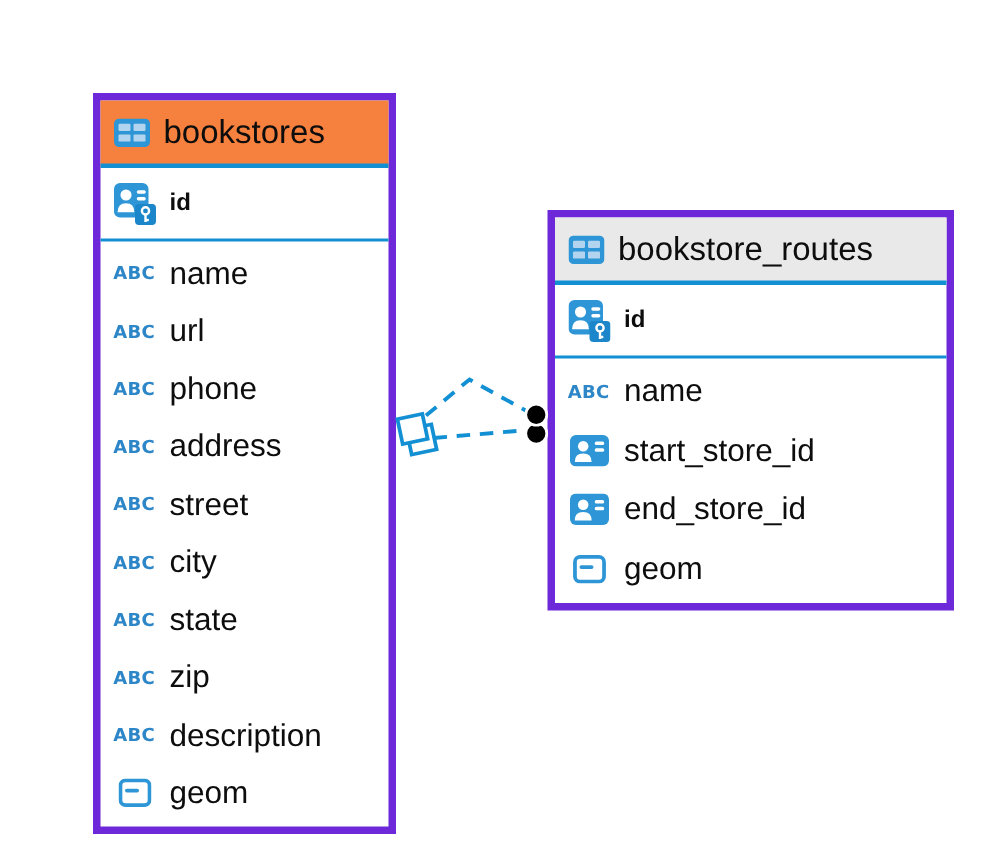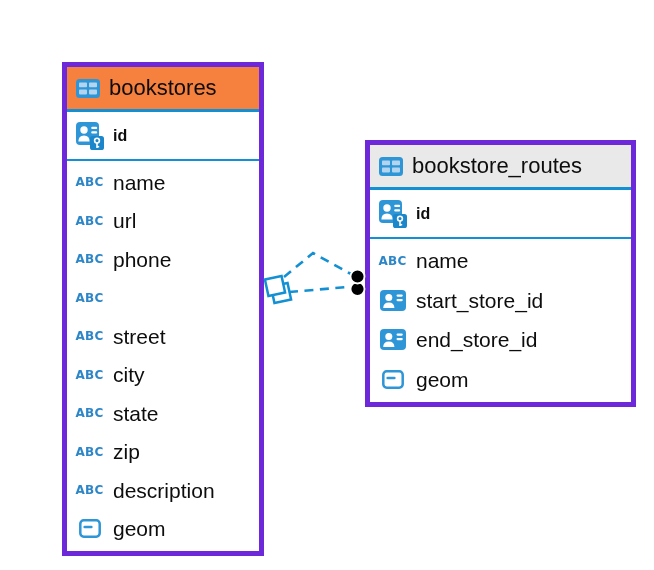--- a/index.html
+++ b/index.html
@@ -114,20 +114,21 @@
       <div class="field-row">
         <span class="icon-cell abc">ABC</span>
         <span class="fname">url</span>
       </div>
       <div class="field-row">
         <span class="icon-cell abc">ABC</span>
         <span class="fname">phone</span>
       </div>
       <div class="field-row">
         <span class="icon-cell abc">ABC</span>
+        <span class="fname">address</span>
       </div>
       <div class="field-row">
         <span class="icon-cell abc">ABC</span>
         <span class="fname">street</span>
       </div>
       <div class="field-row">
         <span class="icon-cell abc">ABC</span>
         <span class="fname">city</span>
       </div>
       <div class="field-row">

